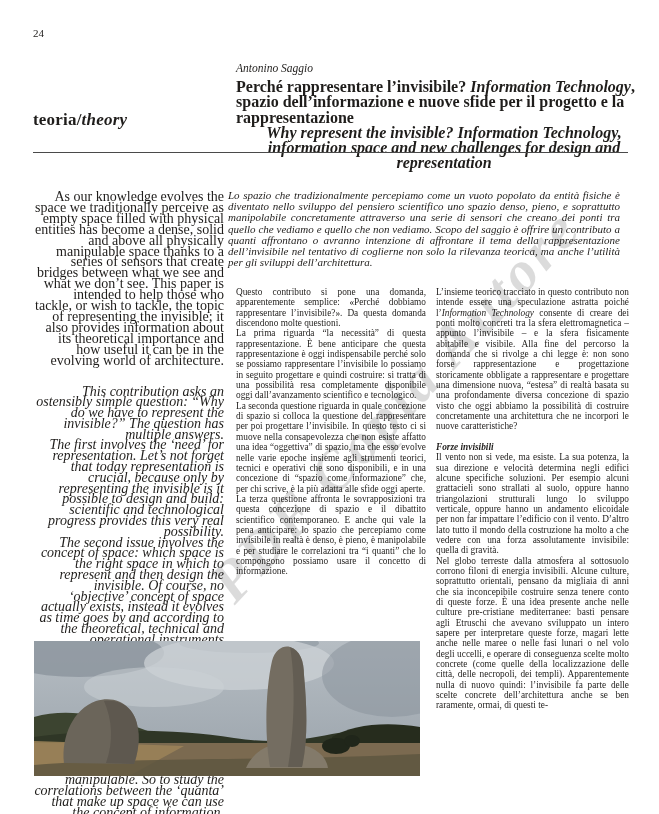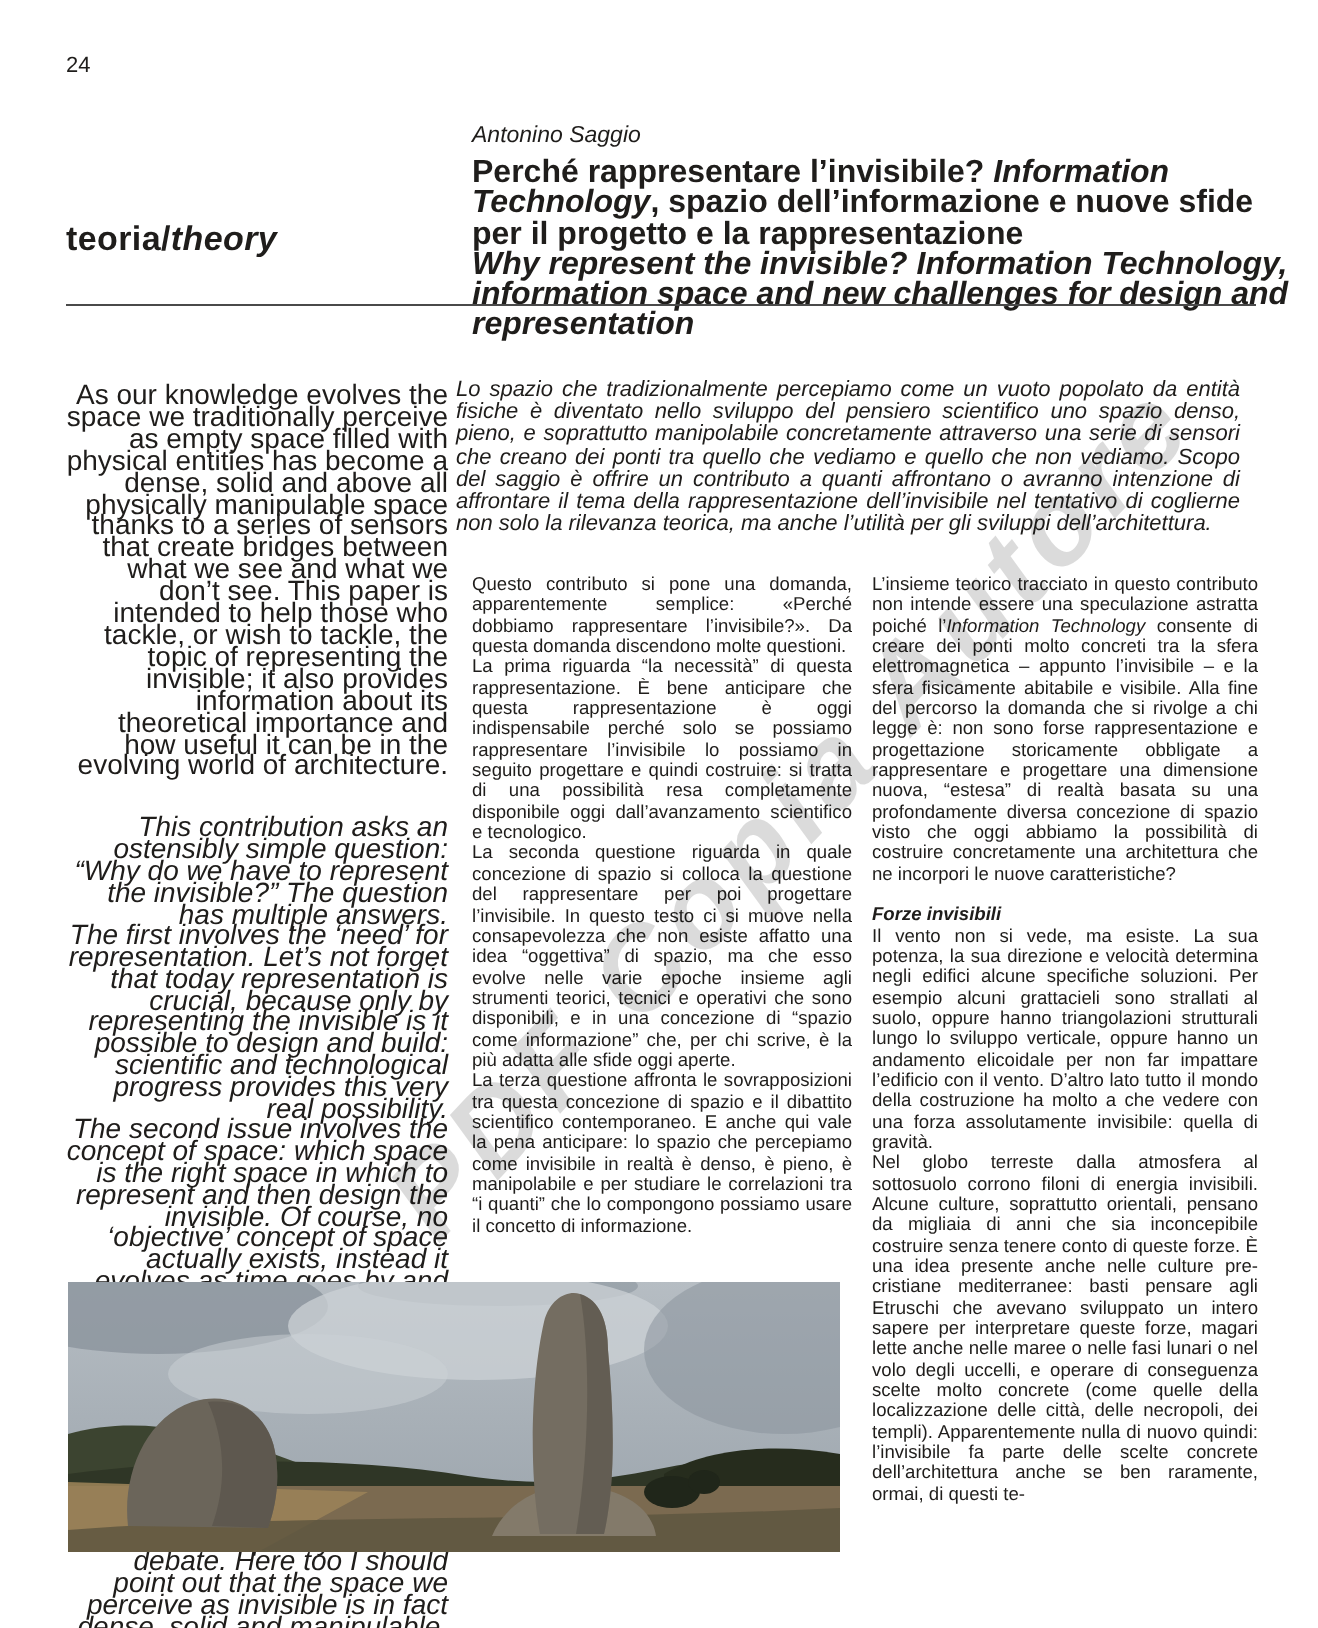--- a/index.html
+++ b/index.html
@@ -1,28 +1,28 @@
 <!DOCTYPE html>
 <html lang="it"><head>
 <meta charset="utf-8">
 <style>
   html,body{margin:0;padding:0;background:#e8e8e8;}
   #page{
     position:relative;width:659px;height:814px;background:#ffffff;
     margin:0 auto;overflow:hidden;
-    font-family:Liberation Sans, sans-serif;
+    font-family:Liberation Serif, serif;
     color:#1f1d1b;
   }
   .abs{position:absolute;}
   
   #page-number{left:33px;top:27px;font-size:11px;}
   #author{left:236px;top:62px;font-size:11.5px;font-style:italic;}
   #title-block{left:236px;top:79px;width:416px;font-size:16px;line-height:15.3px;font-weight:bold;}
   #title-block .em{font-style:italic;}
-  #title-en{font-style:italic;}
+  #title-en{font-style:italic;text-align:center;}
   #section-label{left:33px;top:110px;font-size:17px;font-weight:600;letter-spacing:.2px;}
   #section-label .en{font-style:italic;font-weight:700;}
   #rule{left:33px;top:152px;width:595px;height:1px;background:#4a4a4a;}
   
   #abstract-it{left:228px;top:190px;width:392px;font-size:11px;line-height:11.2px;
     font-style:italic;text-align:justify;}
   #abstract-it .kw{margin-top:7px;}
   #abstract-it .roman{font-style:normal;}
   
   #left-col{left:33px;top:192px;width:191px;font-size:14px;line-height:10.9px;text-align:right;}

